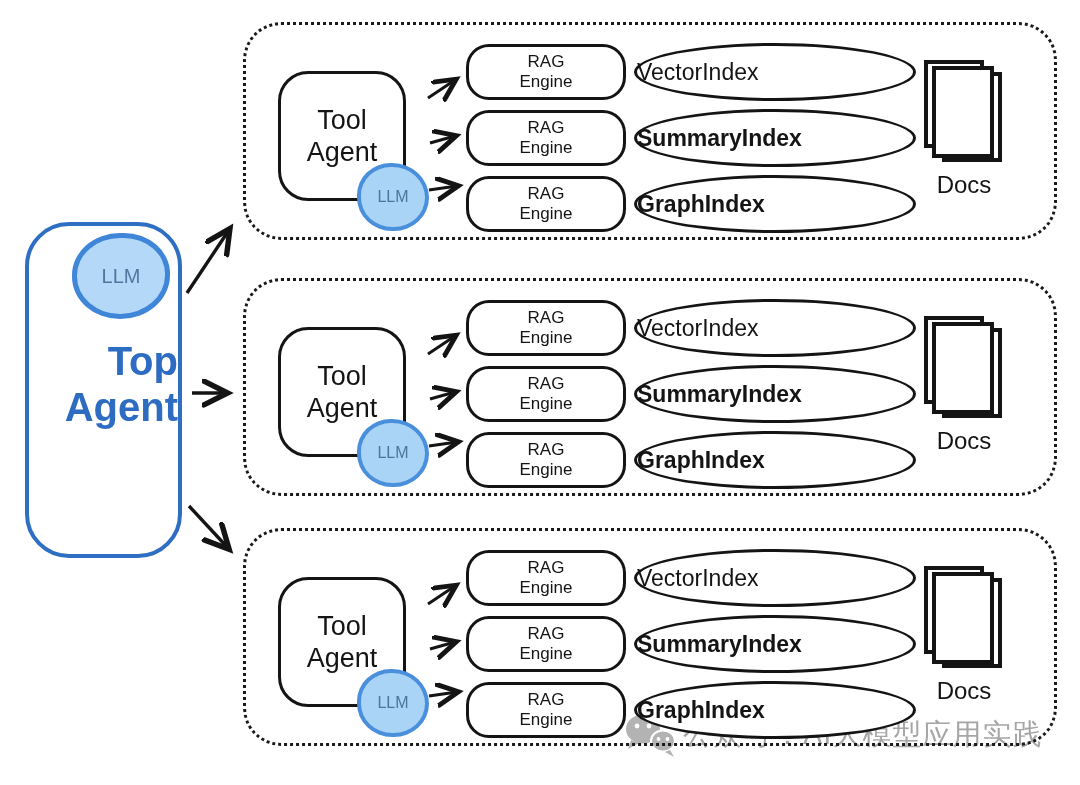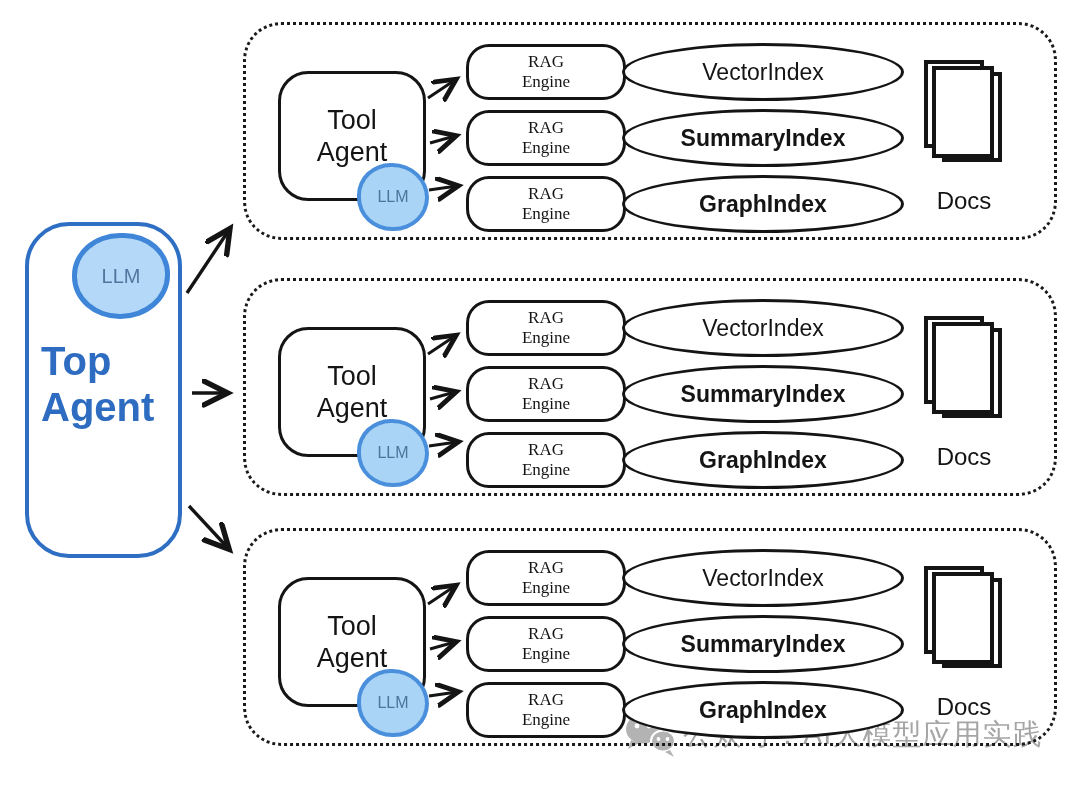--- a/index.html
+++ b/index.html
@@ -16,63 +16,62 @@
     border:4px solid #2e6fc4; border-radius:44px; box-sizing:border-box;
     background:#fff;
   }
   .top-agent-llm {
     position:absolute; left:43px; top:7px; width:98px; height:86px;
     background:#b4d9f8; border:5px solid #3f86d8; border-radius:50% 48% 52% 50%;
     box-sizing:border-box; display:flex; align-items:center; justify-content:center;
     font-size:20px; color:#53769e;
   }
   .top-agent-label {
-    position:absolute; top:112px; left:12px; width:100%; text-align:left;
+    position:absolute; top:112px; left:0; width:100%; text-align:right;
     font-size:40px; font-weight:700; color:#2d6cc0; line-height:1.15;
   }
 
   
   .group {
     position:absolute; left:243px; width:814px; height:218px;
     border:3.5px dotted #1a1a1a; border-radius:38px; box-sizing:border-box;
   }
   .g1 { top:22px; } .g2 { top:278px; } .g3 { top:528px; }
 
   .tool-agent {
-    position:absolute; left:32px; top:46px; width:148px; height:130px;
+    position:absolute; left:32px; top:46px; width:128px; height:130px;
     border:3.5px solid #141414; border-radius:30px; box-sizing:border-box;
     display:flex; align-items:center; justify-content:center;
     font-size:27px; line-height:1.2; text-align:center; background:#fff;
   }
   .tool-llm {
     position:absolute; left:111px; top:138px; width:72px; height:68px;
     background:#a9d4f6; border:4px solid #4a8fdc; border-radius:48% 52% 50% 50%;
     box-sizing:border-box; display:flex; align-items:center; justify-content:center;
     font-size:16px; color:#4f749c; z-index:2;
   }
   .rag-box {
     position:absolute; left:220px; width:160px; height:56px;
     border:3.5px solid #141414; border-radius:23px; box-sizing:border-box;
     display:flex; align-items:center; justify-content:center;
-    font-size:17px; line-height:1.15; text-align:center; background:#fff;font-family:Liberation Serif, serif;
+    font-size:17px; line-height:1.15; text-align:center; background:#fff;
   }
   .r1 { top:19px; } .r2 { top:85px; } .r3 { top:151px; }
   .index-ellipse {
-    position:absolute; left:376px; width:282px; height:58px;
+    position:absolute; left:388px; width:282px; height:58px;
     border:3.5px solid #141414; border-radius:50%; box-sizing:border-box;
-    display:flex; align-items:center; justify-content:center;
+    display:flex; align-items:center; 
     font-size:23px; background:#fff;
   }
   .e1 { top:18px; } .e2 { top:84px;font-weight:bold; } .e3 { top:150px;font-weight:bold; }
 
   .docs { position:absolute; left:674px; top:34px; width:92px; height:110px; }
   .docs-label {
     position:absolute; left:658px; top:146px; width:120px; text-align:center;
     font-size:24px;
-    margin-top:16px;
   }
 
   
   .arrows { position:absolute; left:0; top:0; width:1080px; height:785px; pointer-events:none; z-index:3; }
 
   
   .watermark {
     position:absolute; left:622px; top:712px; display:flex; align-items:center;
     gap:5px; color:#a6a6a6; font-size:29px; z-index:0; letter-spacing:1px;
   }

